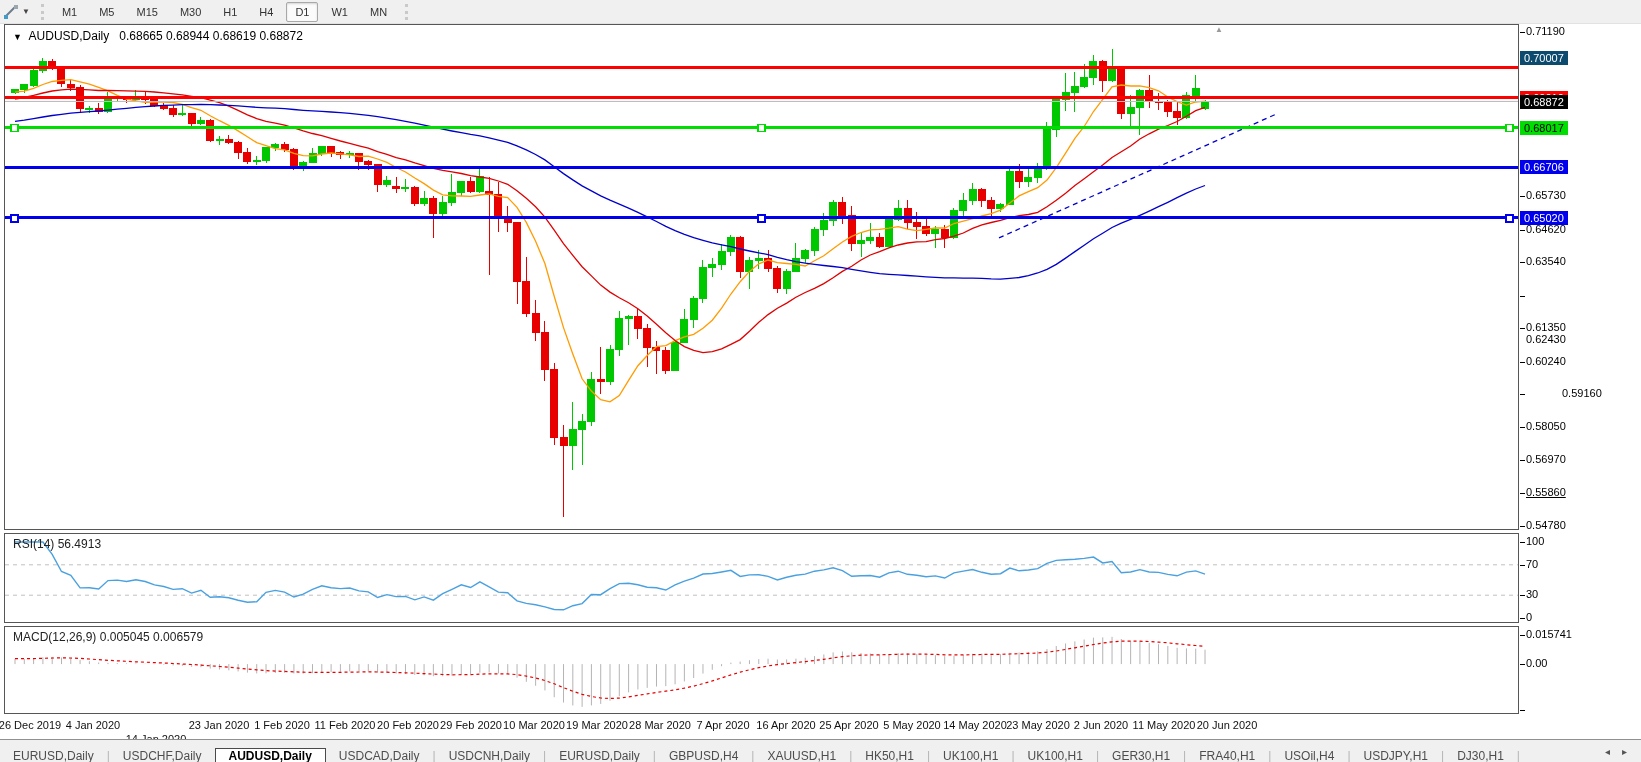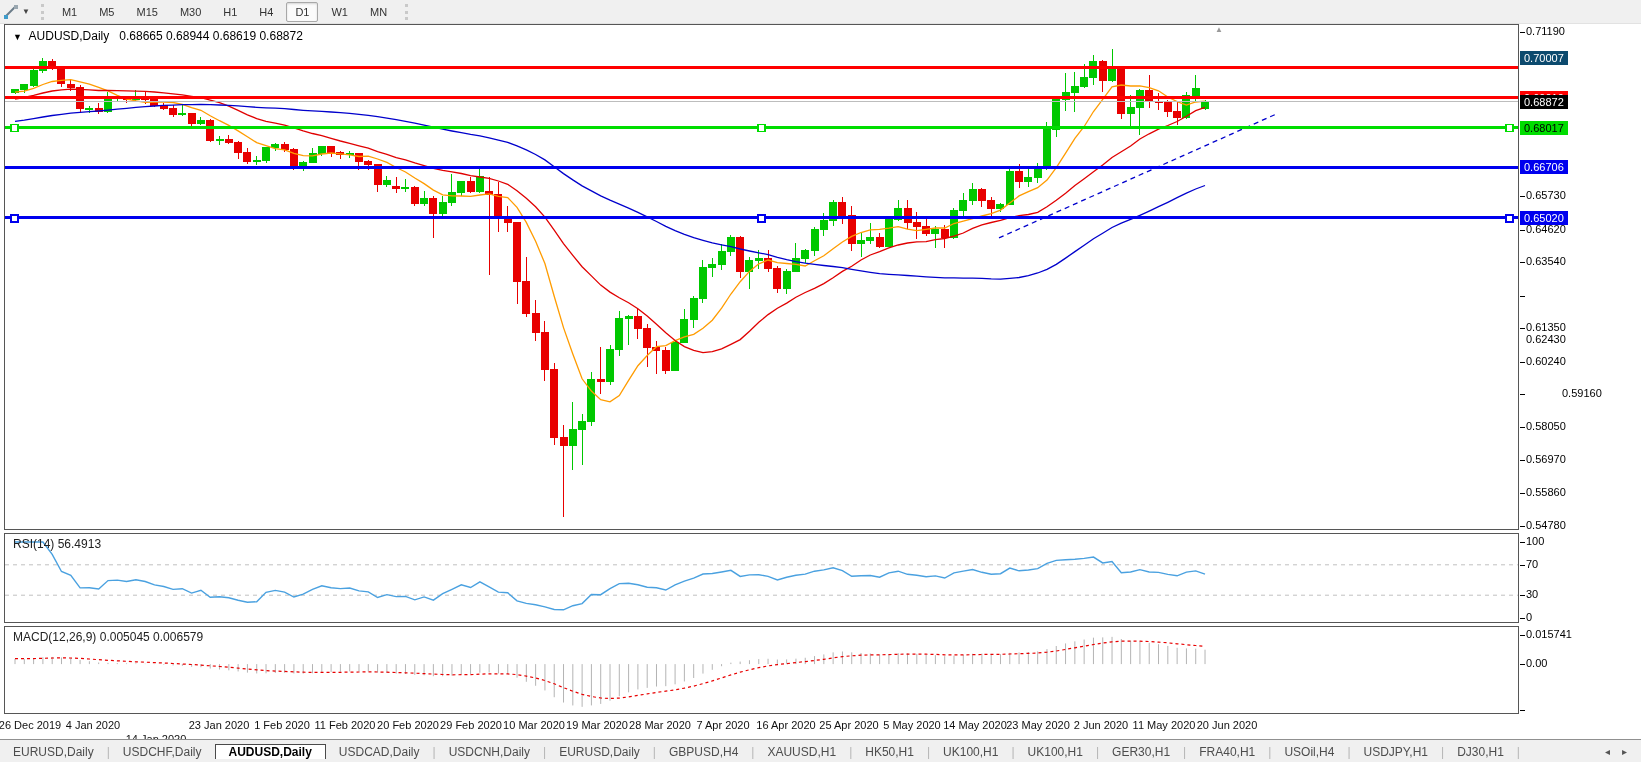--- a/index.html
+++ b/index.html
@@ -512,21 +512,21 @@
     <div class="axis-tick" style="top:321px;">0.61350</div>
     <div class="tickmark" style="top:362px;"></div>
     <div class="axis-tick" style="top:355px;">0.60240</div>
     <div class="tickmark" style="top:394px;"></div>
     <div class="axis-tick" style="top:387px;padding-left:36px;">0.59160</div>
     <div class="tickmark" style="top:427px;"></div>
     <div class="axis-tick" style="top:420px;">0.58050</div>
     <div class="tickmark" style="top:460px;"></div>
     <div class="axis-tick" style="top:453px;">0.56970</div>
     <div class="tickmark" style="top:493px;"></div>
-    <div class="axis-tick" style="top:486px;">0.55860</div>
+    <div class="axis-tick" style="top:486px;text-decoration:underline;">0.55860</div>
     <div class="tickmark" style="top:526px;"></div>
     <div class="axis-tick" style="top:519px;">0.54780</div>
     <div class="price-label" style="top:51px;background:#0c4a6e;color:#ffffff;">0.70007</div>
     <div class="price-label" style="top:91px;background:#ff0000;color:#ffffff;">0.69010</div>
     <div class="price-label" style="top:95px;background:#000000;color:#ffffff;">0.68872</div>
     <div class="price-label" style="top:121px;background:#00dd00;color:#000000;">0.68017</div>
     <div class="price-label" style="top:160px;background:#0000ee;color:#ffffff;">0.66706</div>
     <div class="price-label" style="top:211px;background:#0000ee;color:#ffffff;">0.65020</div>
     <div class="tickmark" style="top:542px;"></div>
     <div class="axis-tick" style="top:535px;">100</div>
@@ -561,21 +561,21 @@
     <div class="date-label" style="left:849px;">25 Apr 2020</div>
     <div class="date-label" style="left:912px;">5 May 2020</div>
     <div class="date-label" style="left:975px;">14 May 2020</div>
     <div class="date-label" style="left:1038px;">23 May 2020</div>
     <div class="date-label" style="left:1101px;">2 Jun 2020</div>
     <div class="date-label" style="left:1164px;">11 May 2020</div>
     <div class="date-label" style="left:1227px;">20 Jun 2020</div>
   </div>
 
 <div class="tabbar">
-  <span id="tabs-holder" style="display:flex;align-items:center;">
+  <span id="tabs-holder" style="display:flex;align-items:flex-end;">
       <span class="tab">EURUSD,Daily</span>
       <span class="tab-sep">|</span>
       <span class="tab">USDCHF,Daily</span>
       <span class="tab active">AUDUSD,Daily</span>
       <span class="tab">USDCAD,Daily</span>
       <span class="tab-sep">|</span>
       <span class="tab">USDCNH,Daily</span>
       <span class="tab-sep">|</span>
       <span class="tab">EURUSD,Daily</span>
       <span class="tab-sep">|</span>

